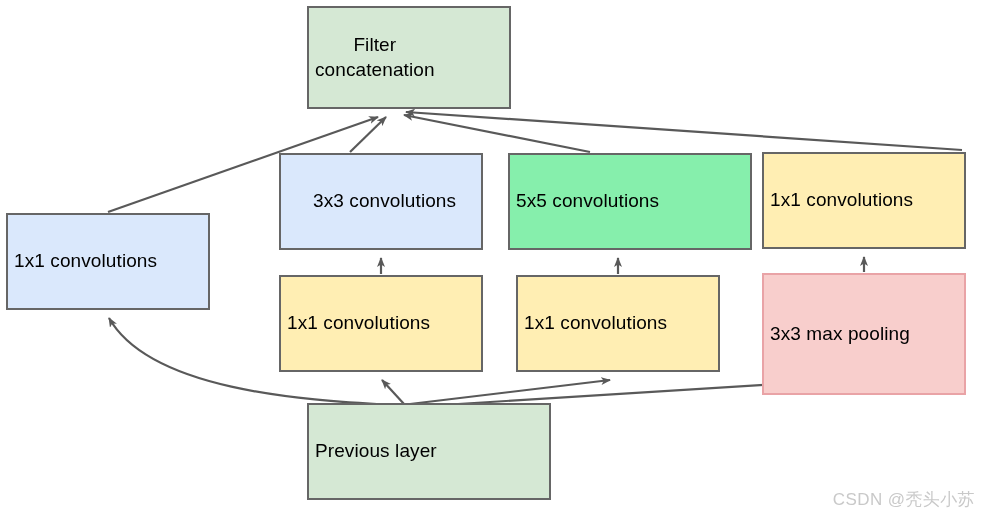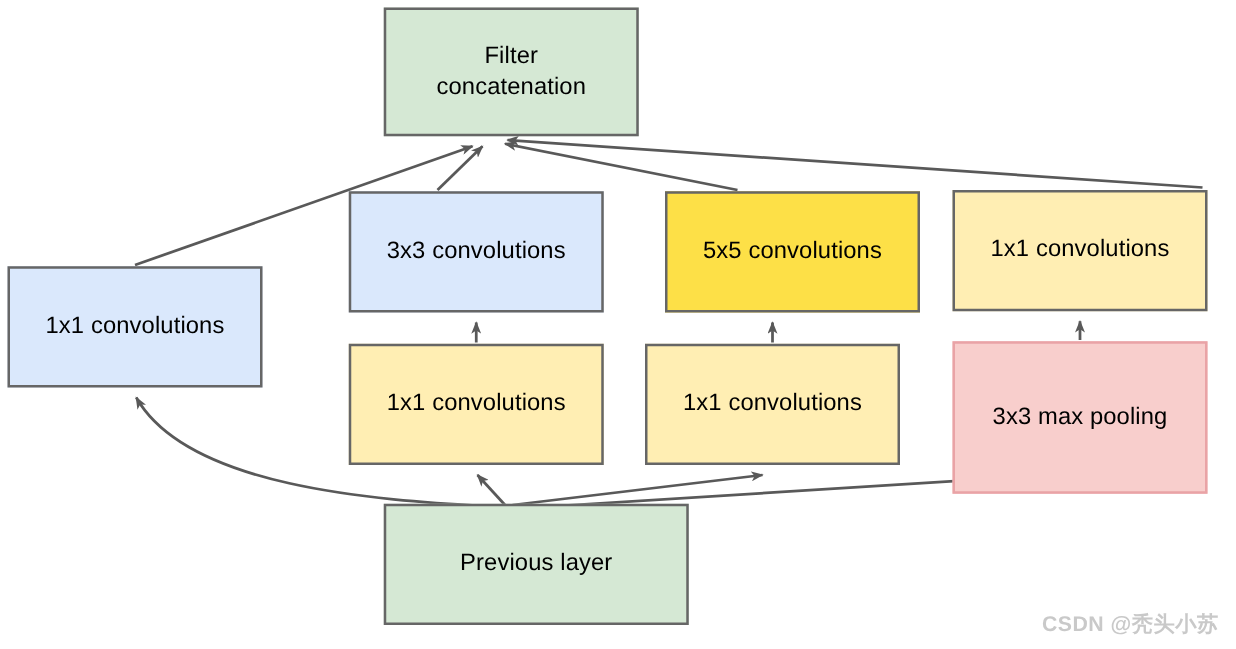--- a/index.html
+++ b/index.html
@@ -16,21 +16,21 @@
     height: 519px;
     background: #ffffff;
     overflow: hidden;
   }
   .node {
     position: absolute;
     box-sizing: border-box;
     border: 2px solid #666666;
     display: flex;
     align-items: center;
-    justify-content: center;
+    justify-content: flex-start;
     text-align: center;
     color: #000000;
     font-size: 19px;
     line-height: 1.28;
     letter-spacing: 0.1px;
     z-index: 3;
   }
   .node .label {
     display: block;
     white-space: pre-line;
@@ -47,21 +47,20 @@
   }
   .watermark {
     position: absolute;
     right: 14px;
     bottom: 8px;
     font-size: 17px;
     color: #c9c9c9;
     letter-spacing: 0.4px;
     z-index: 4;
     white-space: nowrap;
-    font-weight: bold;
   }
 </style>
 </head>
 <body>
 
 <div id="canvas">
 
   <svg id="edges" viewBox="0 0 989 519" xmlns="http://www.w3.org/2000/svg">
     <defs>
       <marker id="arrowhead" markerWidth="10" markerHeight="8" refX="9" refY="4" orient="auto" markerUnits="userSpaceOnUse">
@@ -94,25 +93,25 @@
 
   <div class="node" style="left:307px; top:6px; width:204px; height:103px; background:#d5e8d4; border-color:#666666;">
     <span class="label">Filter
 concatenation</span>
   </div>
 
   <div class="node" style="left:6px; top:213px; width:204px; height:97px; background:#dae8fc; border-color:#666666;">
     <span class="label">1x1 convolutions</span>
   </div>
 
-  <div class="node" style="left:279px; top:153px; width:204px; height:97px; background:#dae8fc; border-color:#666666;">
+  <div class="node" style="left:279px; top:153px; width:204px; height:97px; background:#dae8fc; border-color:#666666;padding-left:26px;">
     <span class="label">3x3 convolutions</span>
   </div>
 
-  <div class="node" style="left:532px; top:153px; width:204px; height:97px; background:#fde047; border-color:#666666;">
+  <div class="node" style="left:508px; top:153px; width:244px; height:97px; background:#86efac; border-color:#666666;">
     <span class="label">5x5 convolutions</span>
   </div>
 
   <div class="node" style="left:762px; top:152px; width:204px; height:97px; background:#ffeeb3; border-color:#666666;">
     <span class="label">1x1 convolutions</span>
   </div>
 
   <div class="node" style="left:279px; top:275px; width:204px; height:97px; background:#ffeeb3; border-color:#666666;">
     <span class="label">1x1 convolutions</span>
   </div>

